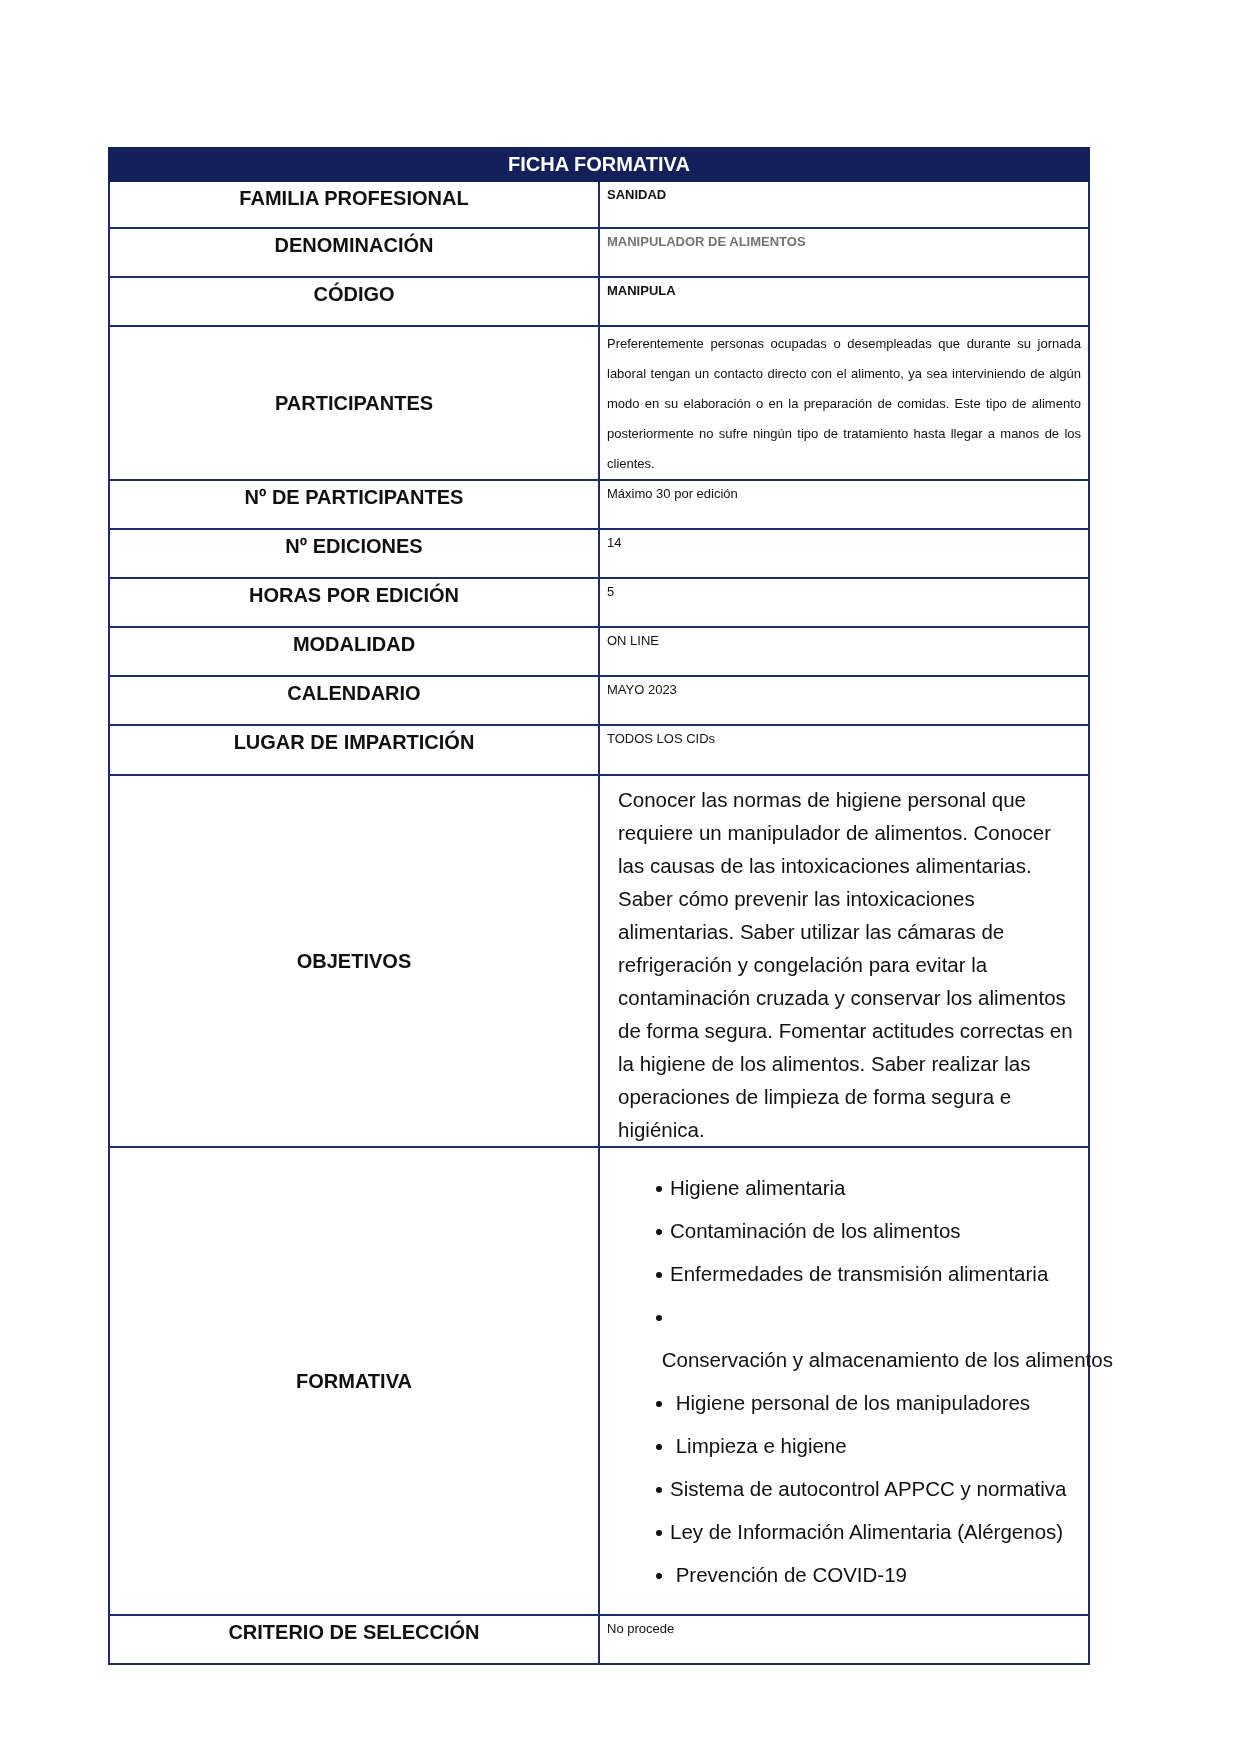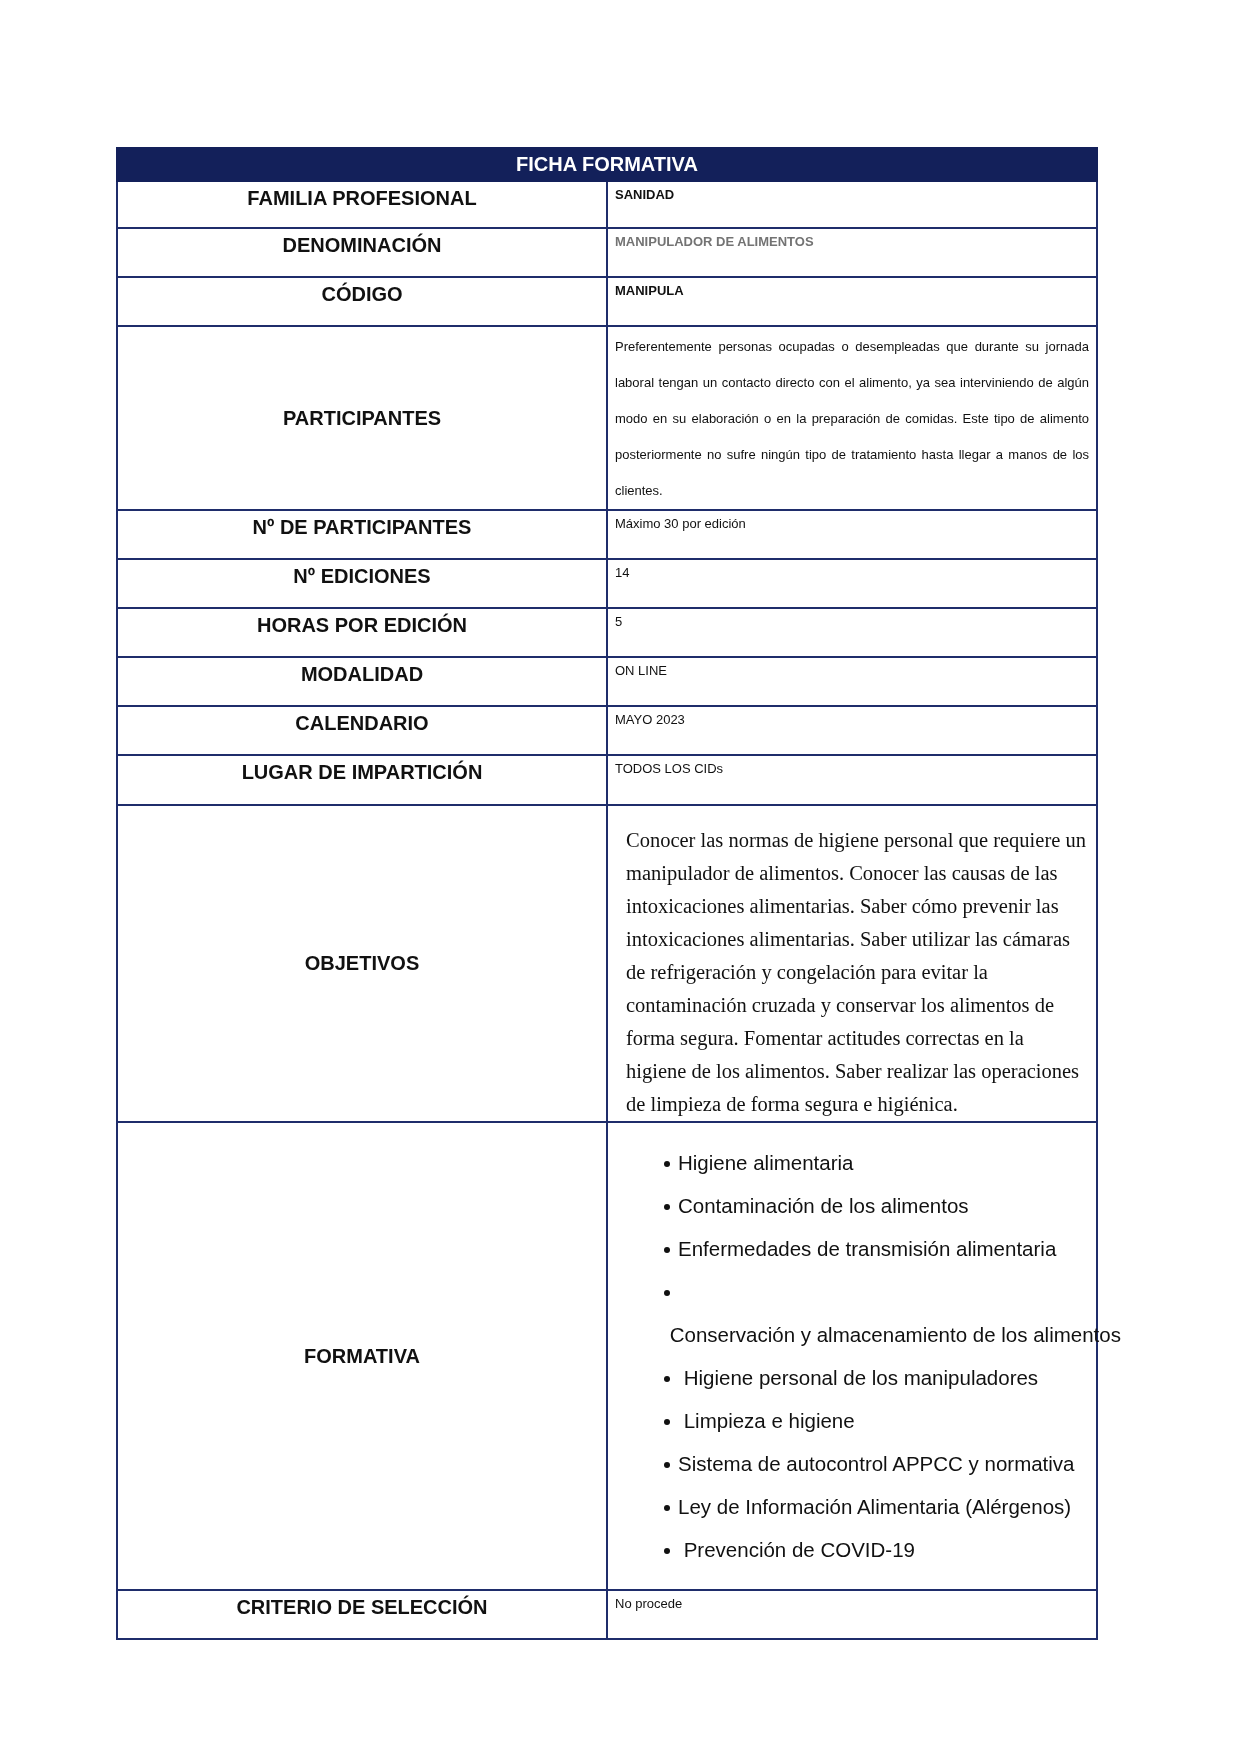--- a/index.html
+++ b/index.html
@@ -1,27 +1,27 @@
 <!DOCTYPE html>
 <html><head>
 <meta charset="utf-8">
 <style>
   html, body { margin:0; padding:0; background:#ffffff; }
   body { width:1240px; height:1754px; position:relative; font-family:"Liberation Sans", "DejaVu Sans", sans-serif; color:#111; }
-  .sheet { position:absolute; left:116px; top:147px; width:940px; }
+  .sheet { position:absolute; left:108px; top:147px; width:940px; }
   table { border-collapse:collapse; width:982px; table-layout:fixed; }
   td { border:2px solid #1f2d6b; vertical-align:top; padding:0; }
   .hdr td { background:#13205a; color:#fff; text-align:center; font-weight:bold; font-size:20px; height:31px; line-height:31px; border-color:#13205a; }
   .lbl { width:266px; font-weight:bold; font-size:20px; text-align:center; padding-top:5px; }
   .lbl.mid { vertical-align:middle; padding-top:0; }
   .val { font-size:13px; padding:5px 7px 0 7px; }
   .val.bold { font-weight:bold; }
   .val.blue { color:#737373; font-weight:bold; }
-  .val.just { text-align:justify; line-height:36px; padding-top:2px; }
-  .obj { font-size:20.5px; line-height:33px; padding:18px 10px 0 18px;font-family:Liberation Serif, serif; }
+  .val.just { text-align:justify; line-height:30px; padding-top:2px; }
+  .obj { font-size:20.5px; line-height:33px; padding:7px 10px 0 18px; }
   ul.cont { list-style:none; margin:18px; padding:0 0 0 38px; }
   ul.cont li { font-size:20.5px; line-height:43px; }
   ul.cont li .dot { display:inline-block; width:6px; height:6px; border-radius:50%; background:#111; margin-right:8px; vertical-align:middle; position:relative; top:-1px; }
 </style>
 </head>
 <body>
 
 <div class="sheet">
 <table>
   <tbody>

